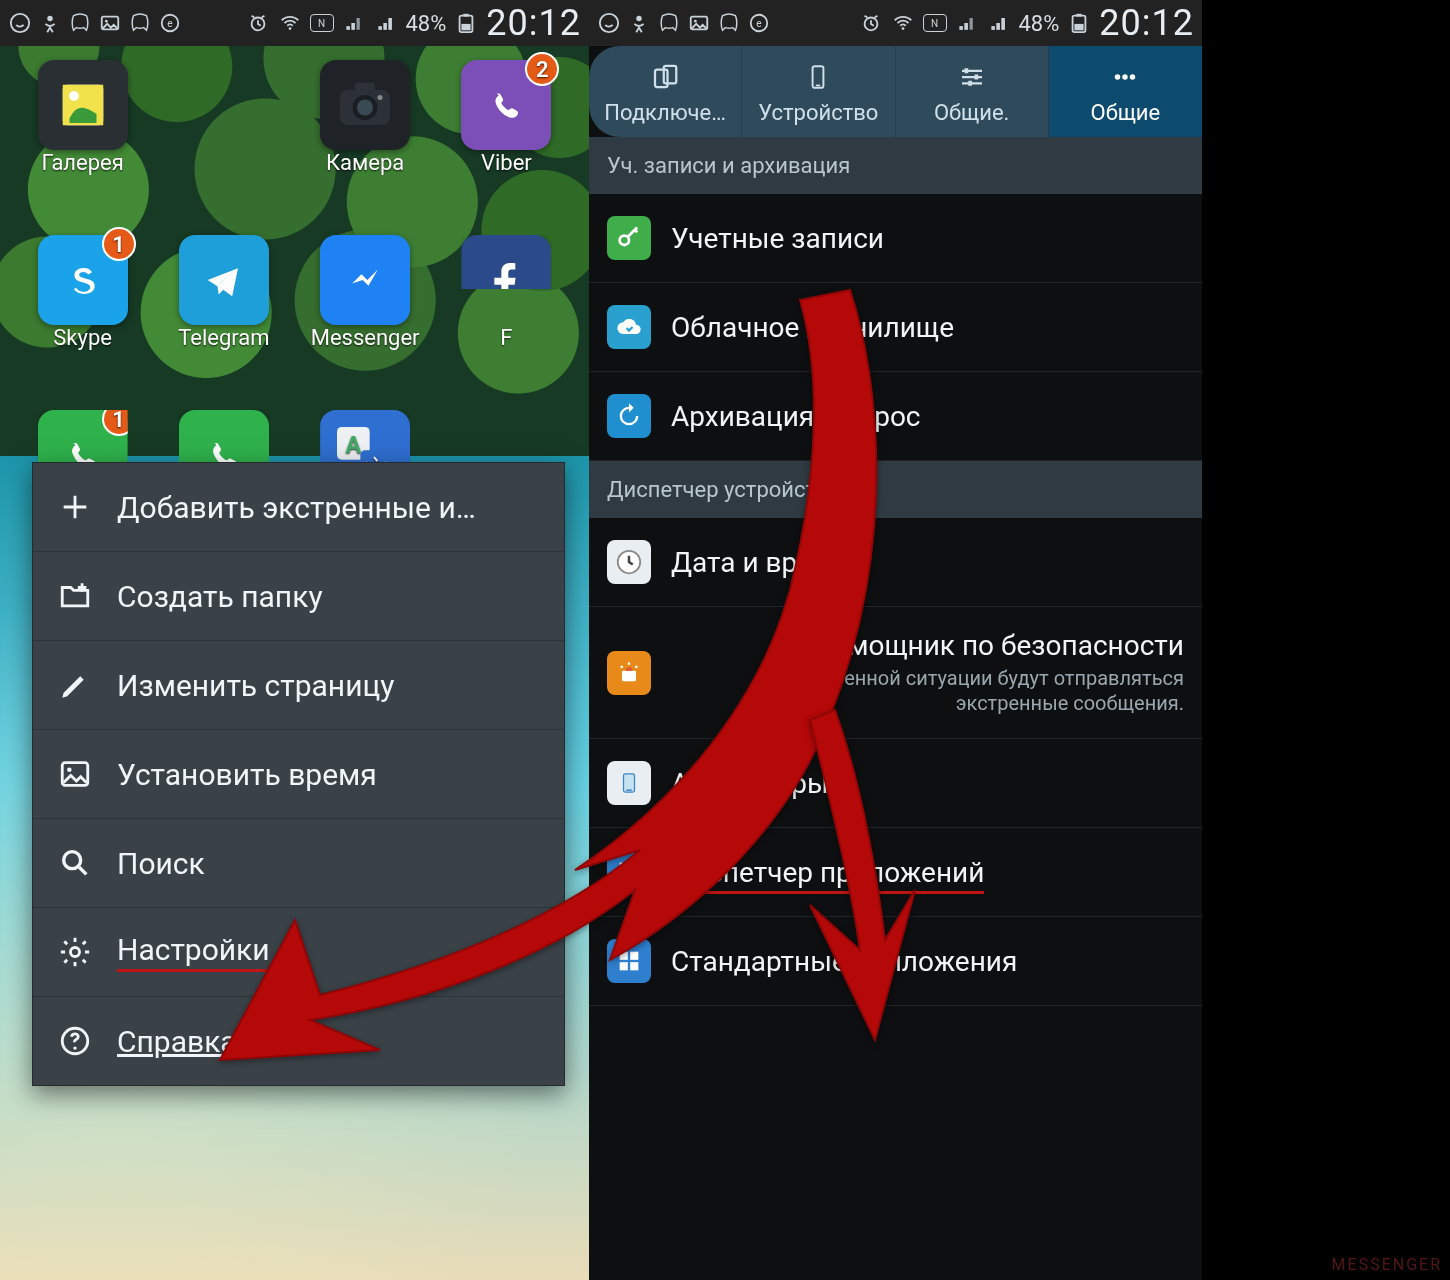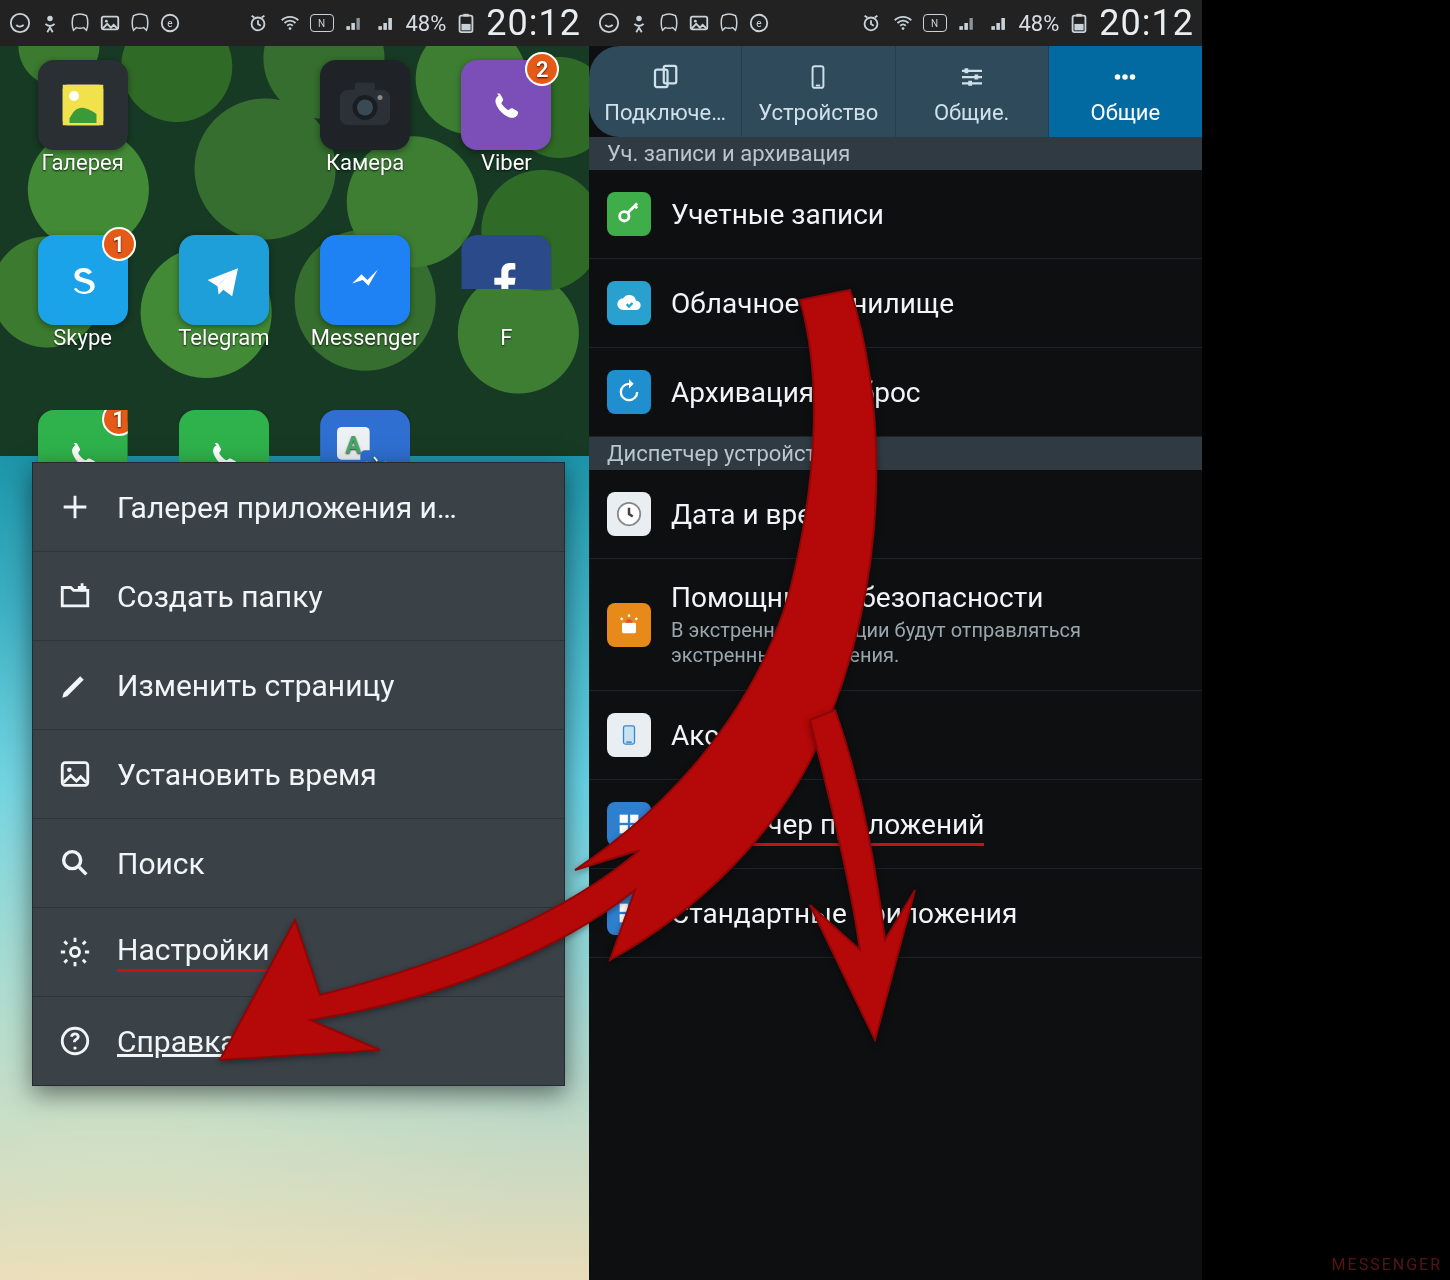--- a/index.html
+++ b/index.html
@@ -105,35 +105,35 @@
     display: grid; grid-template-columns: repeat(4,1fr);
     background: #2f4a5a;
     border-radius: 31px;
   }
   .tab {
     display: flex; flex-direction: column; align-items: center; justify-content: center;
     gap: 6px; color: #cfe0ea; font-size: 22px; padding: 14px 4px 12px;
     border-right: 1px solid #24404f;
   }
   .tab:last-child { border-right: none; }
-  .tab.active { background: #0369a1; color: #fff; }
+  .tab.active { background: #0c4a6e; color: #fff; }
   .tab-icon { height: 34px; display:flex; align-items:center; justify-content:center; }
   .tab-label { white-space: nowrap; overflow:hidden; text-overflow: ellipsis; max-width: 100%; }
 
   .section-header {
     background: #2f3a42; color: #b9c6cf; font-size: 22px;
-    padding: 4px 18px;
+    padding: 16px 18px;
   }
   .setting-row {
     display: flex; align-items: center; gap: 20px;
     padding: 22px 18px; color: #f2f5f7;
     border-bottom: 1px solid #1e2428;
   }
   .setting-icon { width: 44px; height: 44px; border-radius: 8px; display:flex; align-items:center; justify-content:center; flex:0 0 44px; font-size: 26px; color:#fff; }
-  .setting-text { display:flex; flex-direction:column; gap:4px; }
+  .setting-text { display:flex; flex-direction:column; gap:4px;text-align:right; }
   .setting-title { font-size: 28px; }
   .setting-sub { font-size: 20px; color: #9aa7ae; line-height: 1.25; }
 
   
   .arrow-wrap { position: absolute; pointer-events: none; z-index: 50; }
   .arrow-path { fill: #b50808; stroke:#900606; stroke-width:2; filter: drop-shadow(0 2px 3px rgba(0,0,0,.4)); }
 
   .watermark {
     position: absolute; right: 8px; bottom: 6px;
     color: rgba(234, 60, 60, 0.35); font-size: 16px; letter-spacing: 2px;
@@ -335,21 +335,21 @@
       </div>
     </div>
 
   <div class="ctx-menu" id="ctx-menu">
       <div class="ctx-item">
         <span class="ctx-icon">
           <svg viewBox="0 0 24 24" width="34" height="34">
             <path d="M11 4h2v16h-2zM4 11h16v2H4z" fill="#f2f5f7"></path>
           </svg>
         </span>
-    <span>Галерея приложения и…</span>
+    <span>Добавить экстренные и…</span>
       </div>
       <div class="ctx-item">
         <span class="ctx-icon">
           <svg viewBox="0 0 24 24" width="34" height="34">
             <path d="M3 6h6l2 2h10v11H3z" fill="none" stroke="#f2f5f7" stroke-width="2"></path>
             <path d="M17 3v6M14 6h6" stroke="#f2f5f7" stroke-width="2"></path>
           </svg>
         </span>
     <span>Создать папку</span>
       </div>

